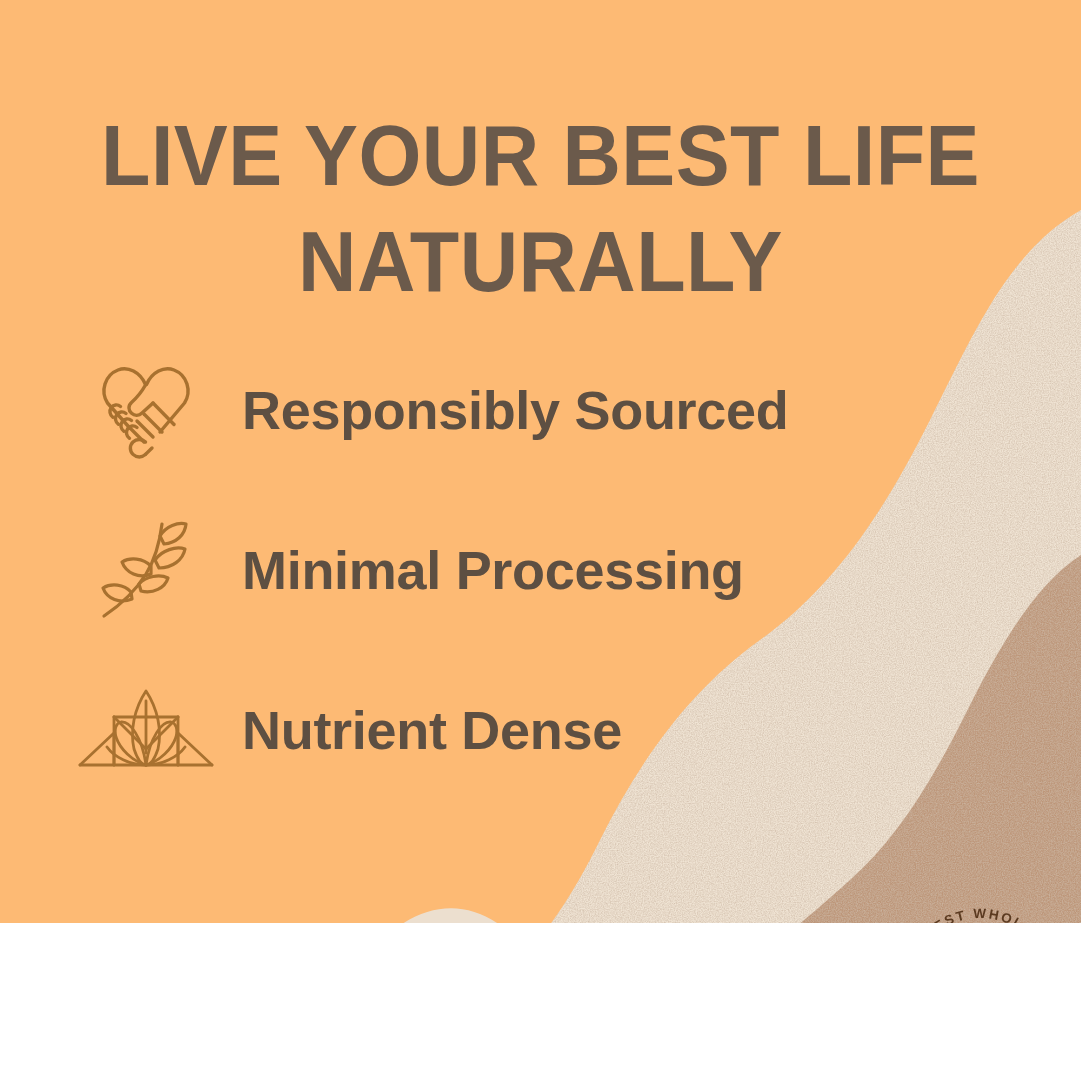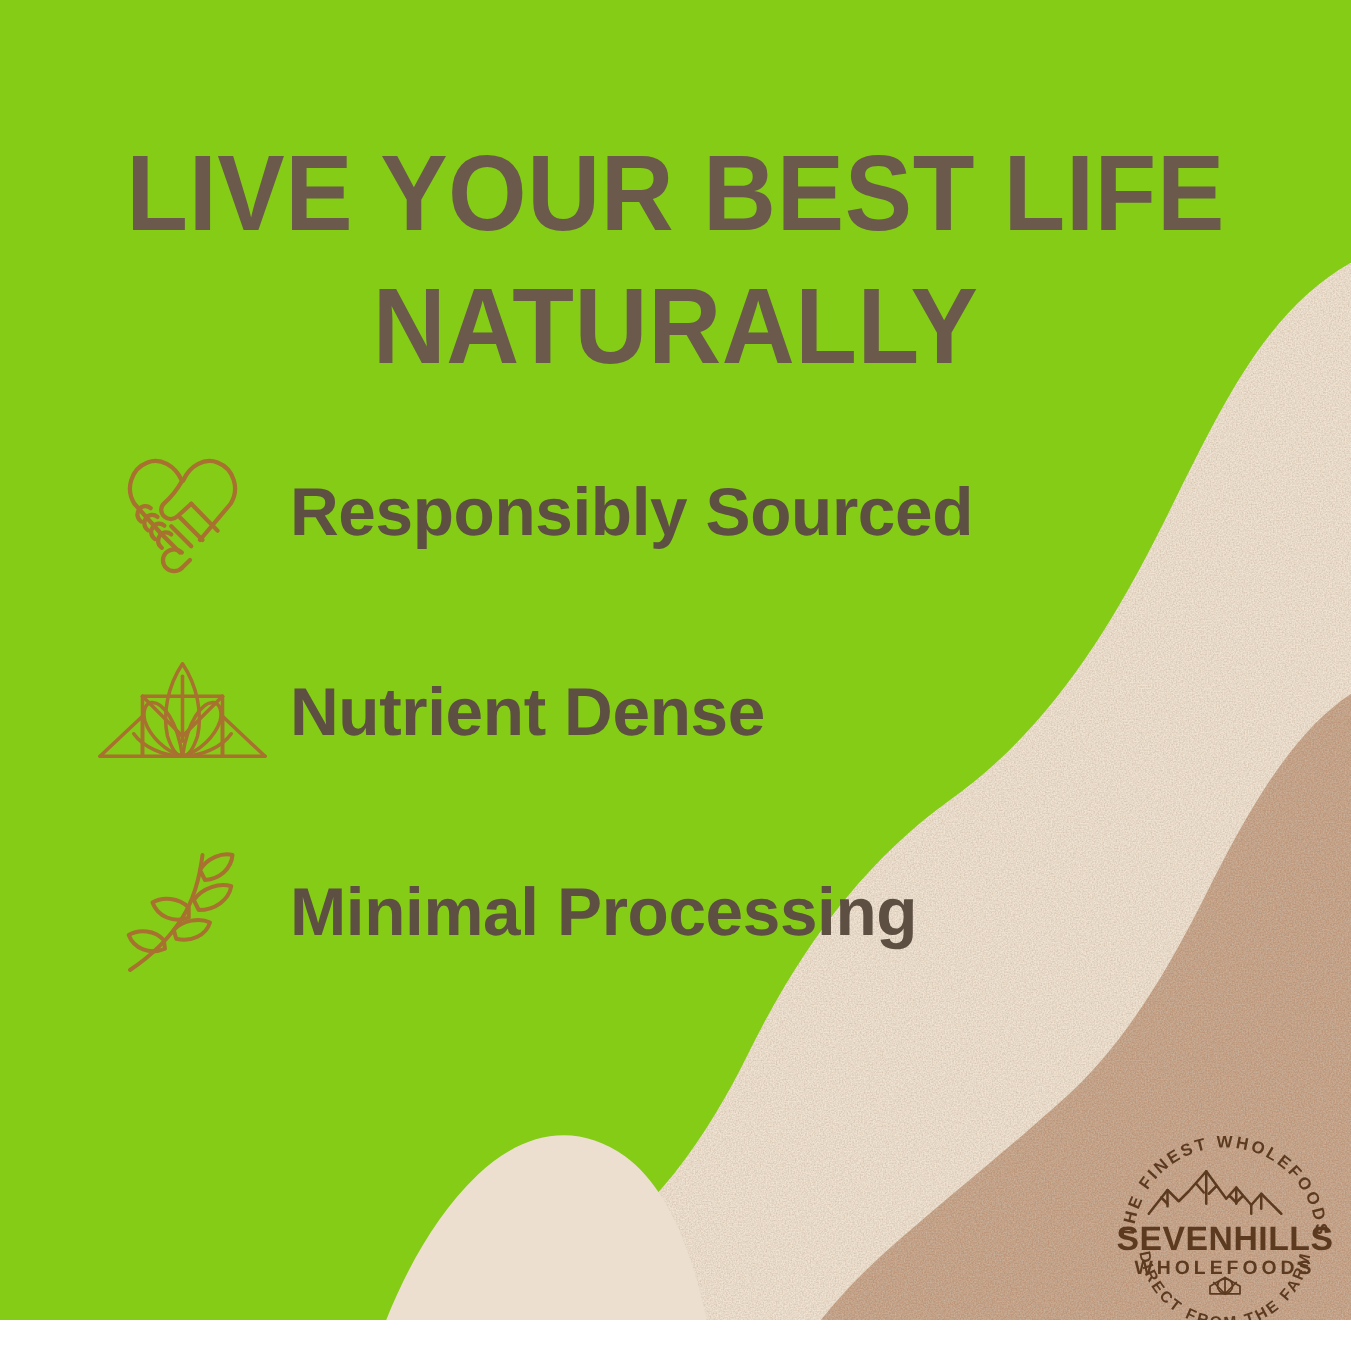--- a/index.html
+++ b/index.html
@@ -3,23 +3,23 @@
 <meta charset="utf-8">
 <style>
   html, body {
     margin: 0;
     padding: 0;
     background: #ffffff;
   }
   #poster {
     position: relative;
     width: 1081px;
-    height: 1056px;
+    height: 923px;
     overflow: hidden;
-    background: #84cc16;
+    background: #fdba74;
     font-family: "Liberation Sans", sans-serif;
   }
 
   
   #waves {
     position: absolute;
     inset: 0;
     width: 1081px;
     height: 1080px;
     z-index: 0;
@@ -49,20 +49,21 @@
     position: absolute;
     top: 330px;
     left: 0;
     width: 1081px;
     z-index: 3;
   }
   .feature-row {
     display: flex;
     align-items: center;
     height: 160px;
+    gap: 10px;
   }
   .feature-icon {
     width: 160px;
     min-width: 160px;
     height: 120px;
     margin-left: 66px;
     display: flex;
     align-items: center;
     justify-content: center;
   }
@@ -164,20 +165,40 @@
           <path d="M63.5 84 C60 80.6 54.5 80.6 51 84 C47.5 87.4 47.5 93 51 96.4 C54.5 99.8 60 99.8 63.5 96.4"></path>
           <path d="M63.5 96.4 L70 90"></path>
         </svg>
       </span>
       <span class="feature-label">Responsibly Sourced</span>
     </div>
 
 
     <div class="feature-row">
       <span class="feature-icon">
+        <svg width="120" height="112" viewBox="0 0 120 112" fill="none" stroke="#a8712f" stroke-width="3.2" stroke-linecap="round" stroke-linejoin="round">
+
+          <path d="M76 10 C74 26 70 44 60 60 C50 76 36 90 18 102"></path>
+
+          <path d="M74 22 C80 12 92 8 100 10 C99 21 90 29 78 30 Z"></path>
+
+          <path d="M69 46 C76 36 90 32 99 35 C97 46 86 54 73 54 Z"></path>
+
+          <path d="M65 52 C57 44 44 43 36 48 C40 59 53 65 65 60 Z"></path>
+
+          <path d="M53 70 C60 62 74 60 82 64 C79 74 67 80 55 77 Z"></path>
+
+          <path d="M45 78 C38 70 25 69 17 74 C21 85 34 90 46 85 Z"></path>
+        </svg>
+      </span>
+      <span class="feature-label">Minimal Processing</span>
+    </div>
+
+    <div class="feature-row">
+      <span class="feature-icon">
         <svg width="144" height="94" viewBox="0 0 144 94" fill="none" stroke="#a8712f" stroke-width="2.8" stroke-linecap="round" stroke-linejoin="round">
 
           <path d="M6 82 L138 82"></path>
 
           <path d="M6 82 L40 50 L40 82"></path>
           <path d="M138 82 L104 50 L104 82"></path>
 
           <path d="M40 34 L40 82"></path>
           <path d="M104 34 L104 82"></path>
           <path d="M40 34 L104 34"></path>
@@ -190,40 +211,20 @@
           <path d="M72 82 C58 78 46 66 42 54 C40 46 42 40 47 39 C56 38 68 54 72 82 Z"></path>
 
           <path d="M72 82 C86 78 98 66 102 54 C104 46 102 40 97 39 C88 38 76 54 72 82 Z"></path>
 
           <path d="M72 82 C56 82 40 74 33 64"></path>
 
           <path d="M72 82 C88 82 104 74 111 64"></path>
         </svg>
       </span>
       <span class="feature-label">Nutrient Dense</span>
-    </div>
-
-    <div class="feature-row">
-      <span class="feature-icon">
-        <svg width="120" height="112" viewBox="0 0 120 112" fill="none" stroke="#a8712f" stroke-width="3.2" stroke-linecap="round" stroke-linejoin="round">
-
-          <path d="M76 10 C74 26 70 44 60 60 C50 76 36 90 18 102"></path>
-
-          <path d="M74 22 C80 12 92 8 100 10 C99 21 90 29 78 30 Z"></path>
-
-          <path d="M69 46 C76 36 90 32 99 35 C97 46 86 54 73 54 Z"></path>
-
-          <path d="M65 52 C57 44 44 43 36 48 C40 59 53 65 65 60 Z"></path>
-
-          <path d="M53 70 C60 62 74 60 82 64 C79 74 67 80 55 77 Z"></path>
-
-          <path d="M45 78 C38 70 25 69 17 74 C21 85 34 90 46 85 Z"></path>
-        </svg>
-      </span>
-      <span class="feature-label">Minimal Processing</span>
     </div>
   </div>
 
   <div class="logo-badge">
     <svg width="190" height="176" viewBox="0 0 190 176">
       <defs>
         <path id="arcTop" d="M 22,98 A 73,73 0 0 1 168,98" fill="none"></path>
         <path id="arcBottom" d="M 26,100 A 69,69 0 0 0 164,100" fill="none"></path>
       </defs>
 

